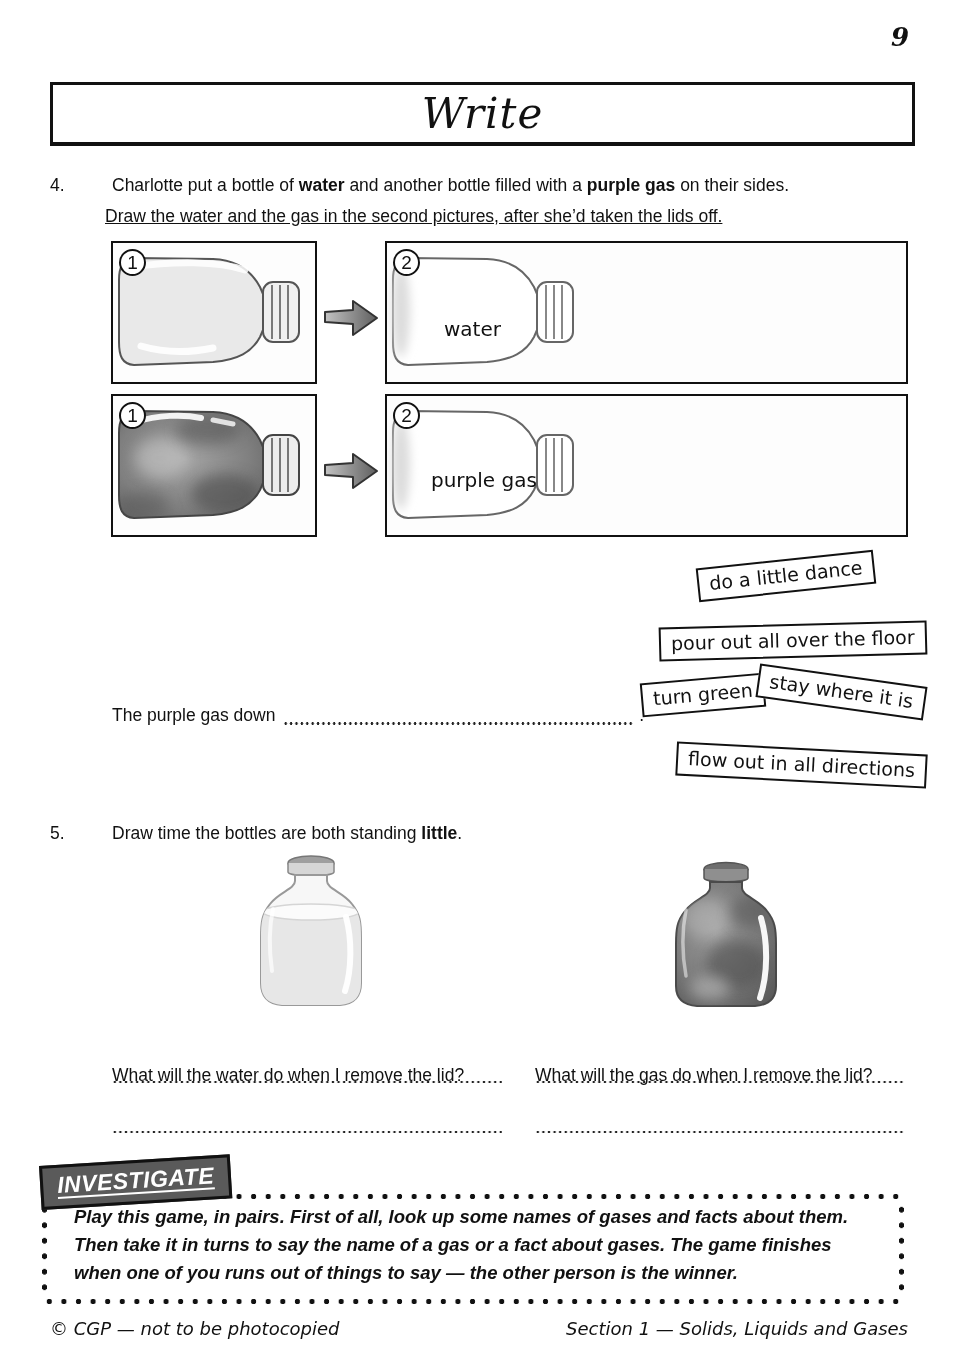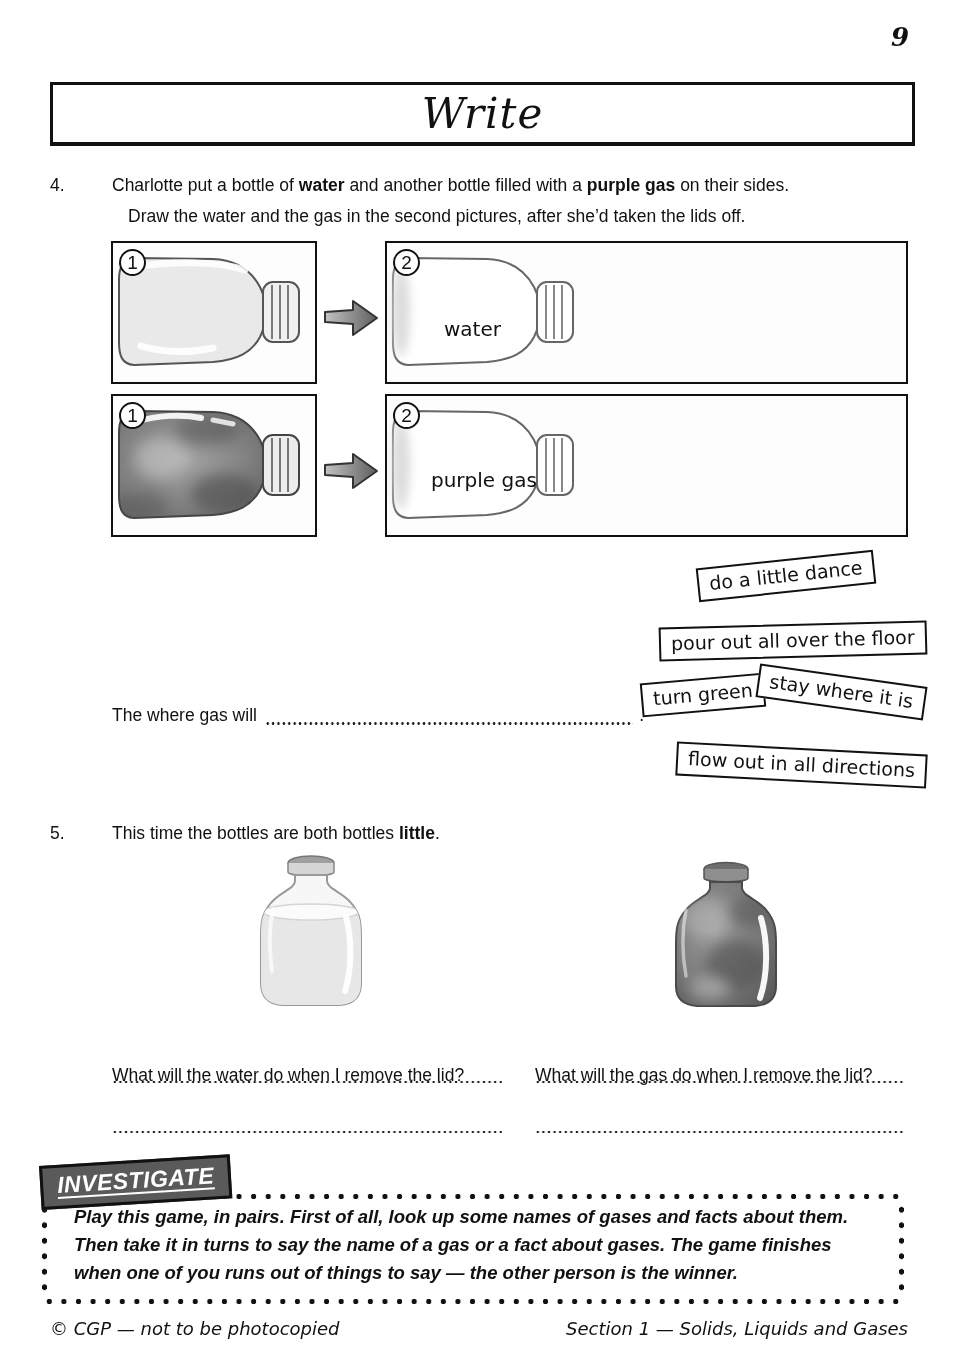--- a/index.html
+++ b/index.html
@@ -11,21 +11,21 @@
 
   .title-box { position:absolute; left:50px; top:82px; width:865px; height:64px;
                box-sizing:border-box; border:3px solid #111; border-bottom-width:4px;
                display:flex; align-items:center; justify-content:center; background:#fff; }
   .title-text { font:italic 42px "DejaVu Serif", serif; letter-spacing:1px; }
 
   .body-text { font-size:17.5px; line-height:30px; }
   .qnum { position:absolute; left:50px; font-size:17.5px; }
 
   .q4-l1 { position:absolute; left:112px; top:170px; white-space:nowrap; }
-  .q4-l2 { position:absolute; left:128px; top:201px; white-space:nowrap; }
+  .q4-l2 { position:absolute; left:105px; top:201px; white-space:nowrap;text-decoration:underline; }
 
   .fig-box { position:absolute; box-sizing:border-box; border:2.5px solid #111; background:#fdfdfd; }
   .fig1a { left:111px; top:241px; width:206px; height:143px; }
   .fig1b { left:385px; top:241px; width:523px; height:143px; }
   .fig2a { left:111px; top:394px; width:206px; height:143px; }
   .fig2b { left:385px; top:394px; width:523px; height:143px; }
 
   .badge { position:absolute; left:6px; top:6px; width:27px; height:27px; box-sizing:border-box;
            border:2.5px solid #111; border-radius:50%; background:#fff; z-index:2;
            display:flex; align-items:center; justify-content:center; font-size:19px; }
@@ -213,33 +213,33 @@
       <rect x="150" y="39" width="36" height="60" rx="10" fill="#ffffff" stroke="#666" stroke-width="2"></rect>
       <line x1="159" y1="42" x2="159" y2="96" stroke="#888" stroke-width="2"></line>
       <line x1="167" y1="42" x2="167" y2="96" stroke="#888" stroke-width="2"></line>
       <line x1="175" y1="42" x2="175" y2="96" stroke="#888" stroke-width="2"></line>
     </svg>
     <div class="fig-label label-gas">purple gas</div>
   </div>
 
 
   <div class="sentence sent2">
-    <span>The where gas will</span>
+    <span>The purple gas down</span>
     <span class="leader"></span>
     <span>.</span>
   </div>
 
   <div class="tile tile1">do a little dance</div>
   <div class="tile tile2">pour out all over the floor</div>
   <div class="tile tile3">turn green</div>
   <div class="tile tile4">stay where it is</div>
   <div class="tile tile5">flow out in all directions</div>
 
   <div class="qnum body-text" style="top:818px">5.</div>
-  <div class="q5-line body-text"><span>This time the bottles are both bottles </span><span class="bold">little</span><span>.</span></div>
+  <div class="q5-line body-text"><span>Draw time the bottles are both standing </span><span class="bold">little</span><span>.</span></div>
 
   <div class="bottle-upright bottle-water-pos">
     <svg width="124" height="156" viewBox="0 0 124 156">
       <defs>
           <clipPath id="bwclip">
             <path d="M46,22 L46,28 C46,36 30,39 21,51 C13,61 12,69 12,85 L12,130 C12,144 19,151 33,152 L91,152 C105,151 112,144 112,130 L112,85 C112,69 111,61 103,51 C94,39 78,36 78,28 L78,22 Z"></path>
           </clipPath>
         </defs>
       <ellipse cx="62" cy="10" rx="23" ry="7" fill="#9f9f9f" stroke="#777" stroke-width="1.5"></ellipse>
       <path d="M39,10 L39,19 C39,24 85,24 85,19 L85,10" fill="#d6d6d6" stroke="#888" stroke-width="1.5"></path>

